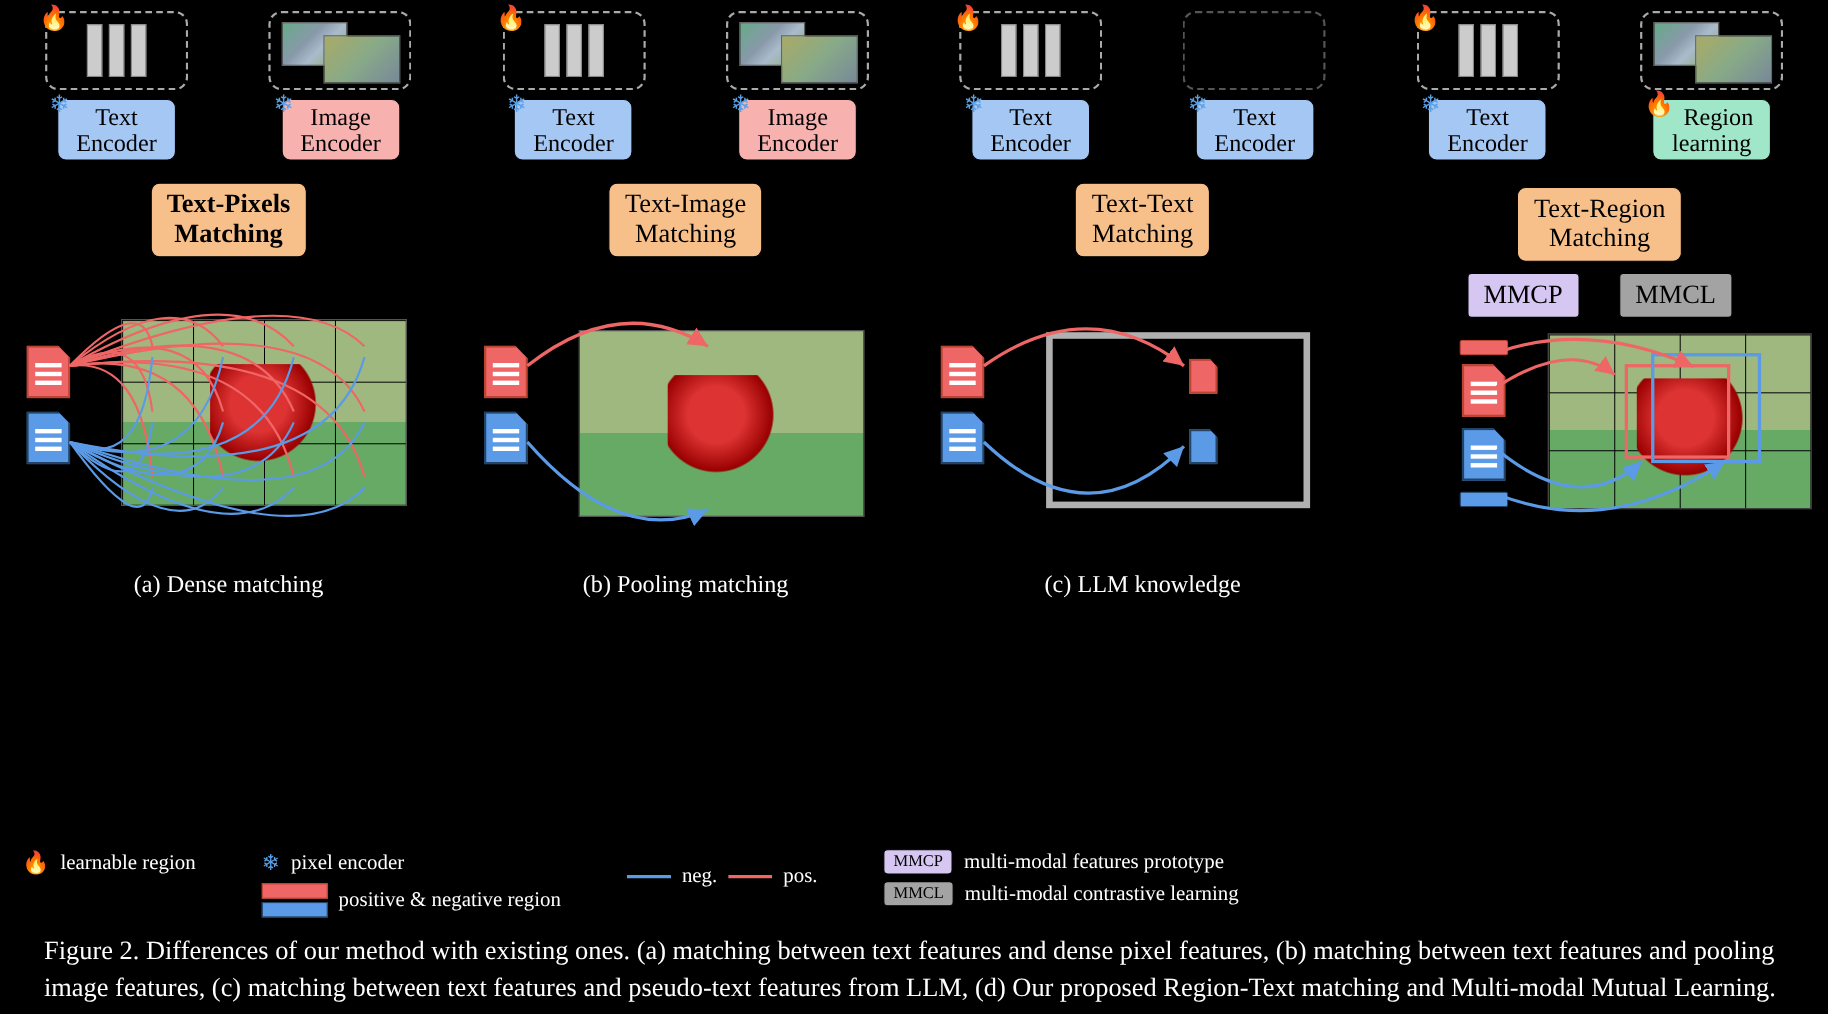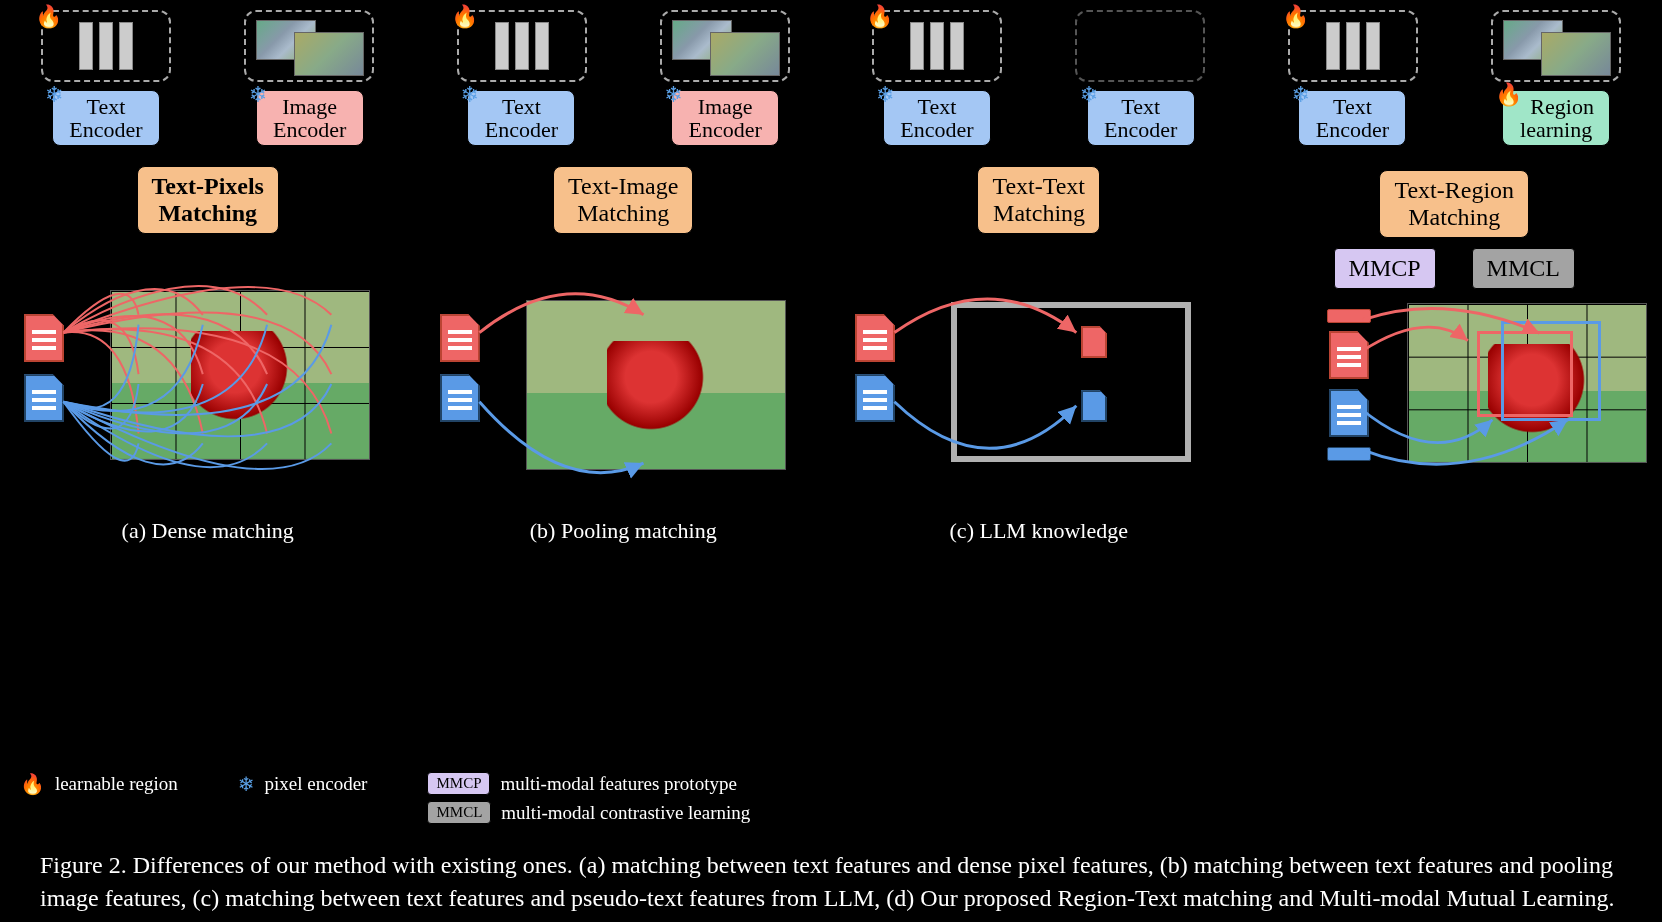--- a/index.html
+++ b/index.html
@@ -424,21 +424,21 @@
         <span style="white-space:pre-line;">Text
 Encoder</span>
       </div>
       <div class="encbox text-encoder">
         <span class="badge snow">❄</span>
         <span style="white-space:pre-line;">Text
 Encoder</span>
       </div>
     </div>
 
-    <div class="matchbox" style="white-space:pre-line;text-align:right;">Text-Text
+    <div class="matchbox" style="white-space:pre-line;">Text-Text
 Matching</div>
 
     <div class="illus">
       <div class="docicon red" style="left:14px;top:60px;"></div>
       <div class="docicon blue" style="left:14px;top:120px;"></div>
       <div class="grayframe" style="left:110px;top:48px;"></div>
       <div class="smalldoc red" style="left:240px;top:72px;"></div>
       <div class="smalldoc blue" style="left:240px;top:136px;"></div>
       <svg class="svgoverlay" viewBox="0 0 400 260">
         <defs>
@@ -529,20 +529,39 @@
       <div class="legendrow">
         <span class="fire" style="font-size:20px;">🔥</span>
         <span>learnable region</span>
       </div>
     </div>
     <div>
       <div class="legendrow">
         <span class="snow" style="font-size:20px;">❄</span>
         <span>pixel encoder</span>
       </div>
+      <div class="legendrow">
+        <div style="display:flex;flex-direction:column;gap:3px;">
+          <div class="legendshape bar red"></div>
+          <div class="legendshape bar blue"></div>
+        </div>
+        <span>positive &amp; negative region</span>
+      </div>
+    </div>
+    <div>
+      <div class="legendrow" style="margin-top:14px;">
+        <svg width="40" height="10">
+            <line x1="0" y1="5" x2="40" y2="5" stroke="#5a9ae6" stroke-width="3"></line>
+          </svg>
+        <span>neg.</span>
+        <svg width="40" height="10">
+            <line x1="0" y1="5" x2="40" y2="5" stroke="#e66" stroke-width="3"></line>
+          </svg>
+        <span>pos.</span>
+      </div>
     </div>
     <div>
       <div class="legendrow">
         <div class="mmbox mmcp" style="font-size:15px;padding:2px 8px;">
           <span>MMCP</span>
         </div>
         <span>multi-modal features prototype</span>
       </div>
       <div class="legendrow">
         <div class="mmbox mmcl" style="font-size:15px;padding:2px 8px;">

